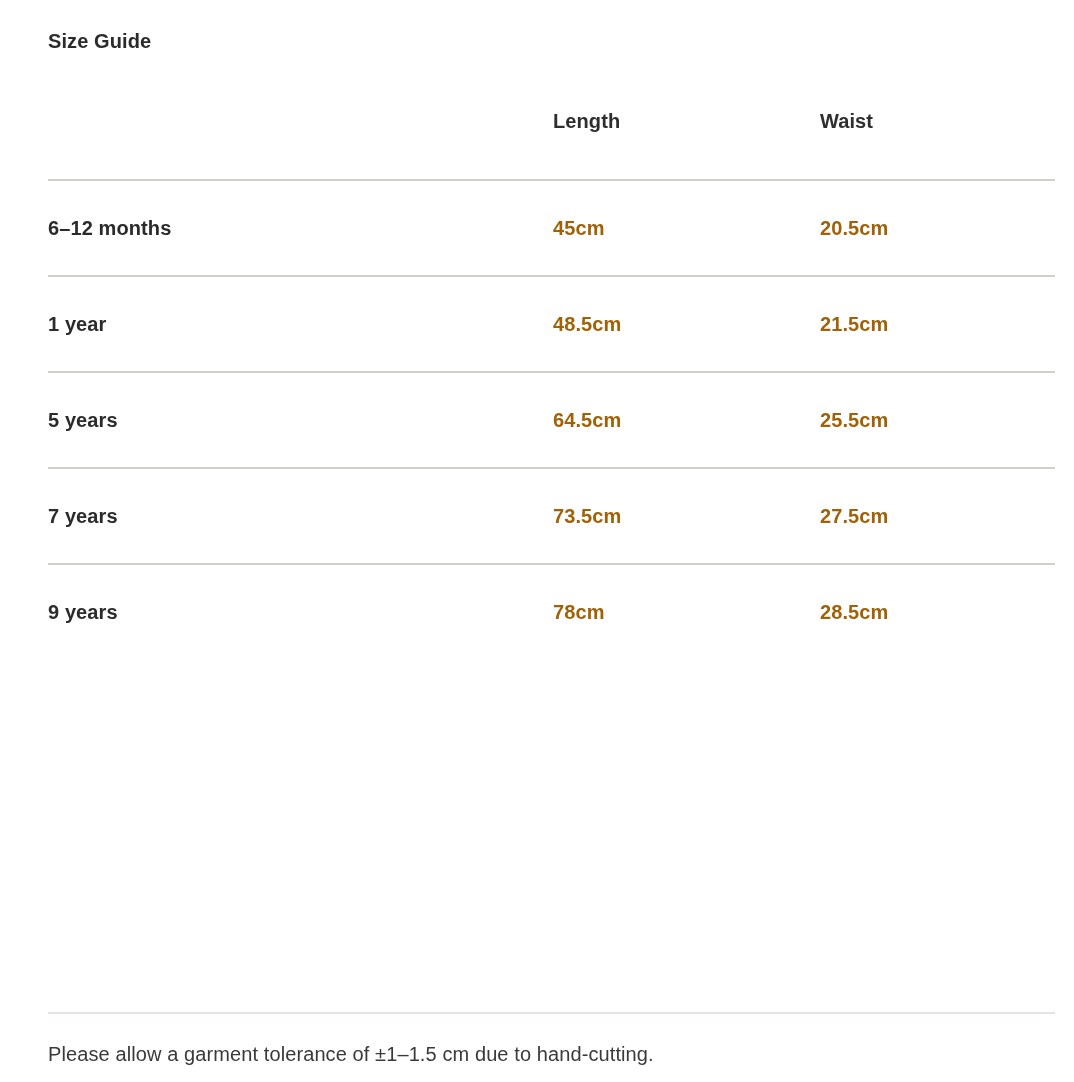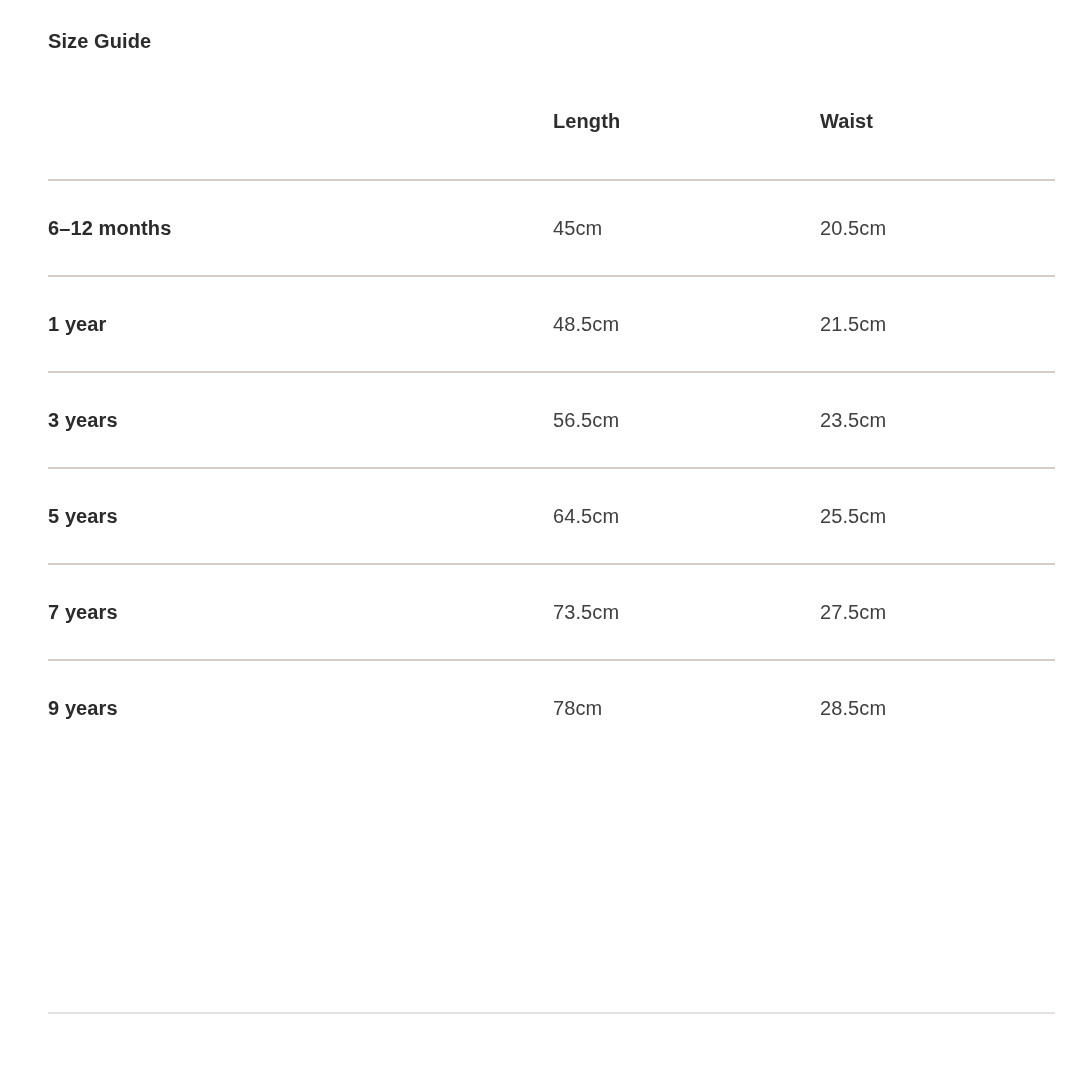--- a/index.html
+++ b/index.html
@@ -81,22 +81,22 @@
     letter-spacing: 0.1px;
     white-space: nowrap;
   }
 
   .size-table tbody td.cell-size {
     font-weight: 600;
     color: #2b2b2b;
   }
 
   .size-table tbody td.cell-value {
-    font-weight: 400;
-    color: #404040;
+    font-weight: 700;
+    color: #a16207;
   }
 
   
   .table-end-rule {
     position: absolute;
     left: 48px;
     top: 1012px;
     width: 1007px;
     height: 2px;
     background: #e6e2df;
@@ -140,38 +140,34 @@
           <td class="cell-size">6–12 months</td>
           <td class="cell-value">45cm</td>
           <td class="cell-value">20.5cm</td>
         </tr>
         <tr>
           <td class="cell-size">1 year</td>
           <td class="cell-value">48.5cm</td>
           <td class="cell-value">21.5cm</td>
         </tr>
         <tr>
-          <td class="cell-size">3 years</td>
-          <td class="cell-value">56.5cm</td>
-          <td class="cell-value">23.5cm</td>
-        </tr>
-        <tr>
           <td class="cell-size">5 years</td>
           <td class="cell-value">64.5cm</td>
           <td class="cell-value">25.5cm</td>
         </tr>
         <tr>
           <td class="cell-size">7 years</td>
           <td class="cell-value">73.5cm</td>
           <td class="cell-value">27.5cm</td>
         </tr>
         <tr>
           <td class="cell-size">9 years</td>
           <td class="cell-value">78cm</td>
           <td class="cell-value">28.5cm</td>
         </tr>
       </tbody>
   </table>
 
   <div class="table-end-rule"></div>
 
+  <div class="size-note">Please allow a garment tolerance of ±1–1.5 cm due to hand-cutting.</div>
 
 </div>
 
 </body></html>

